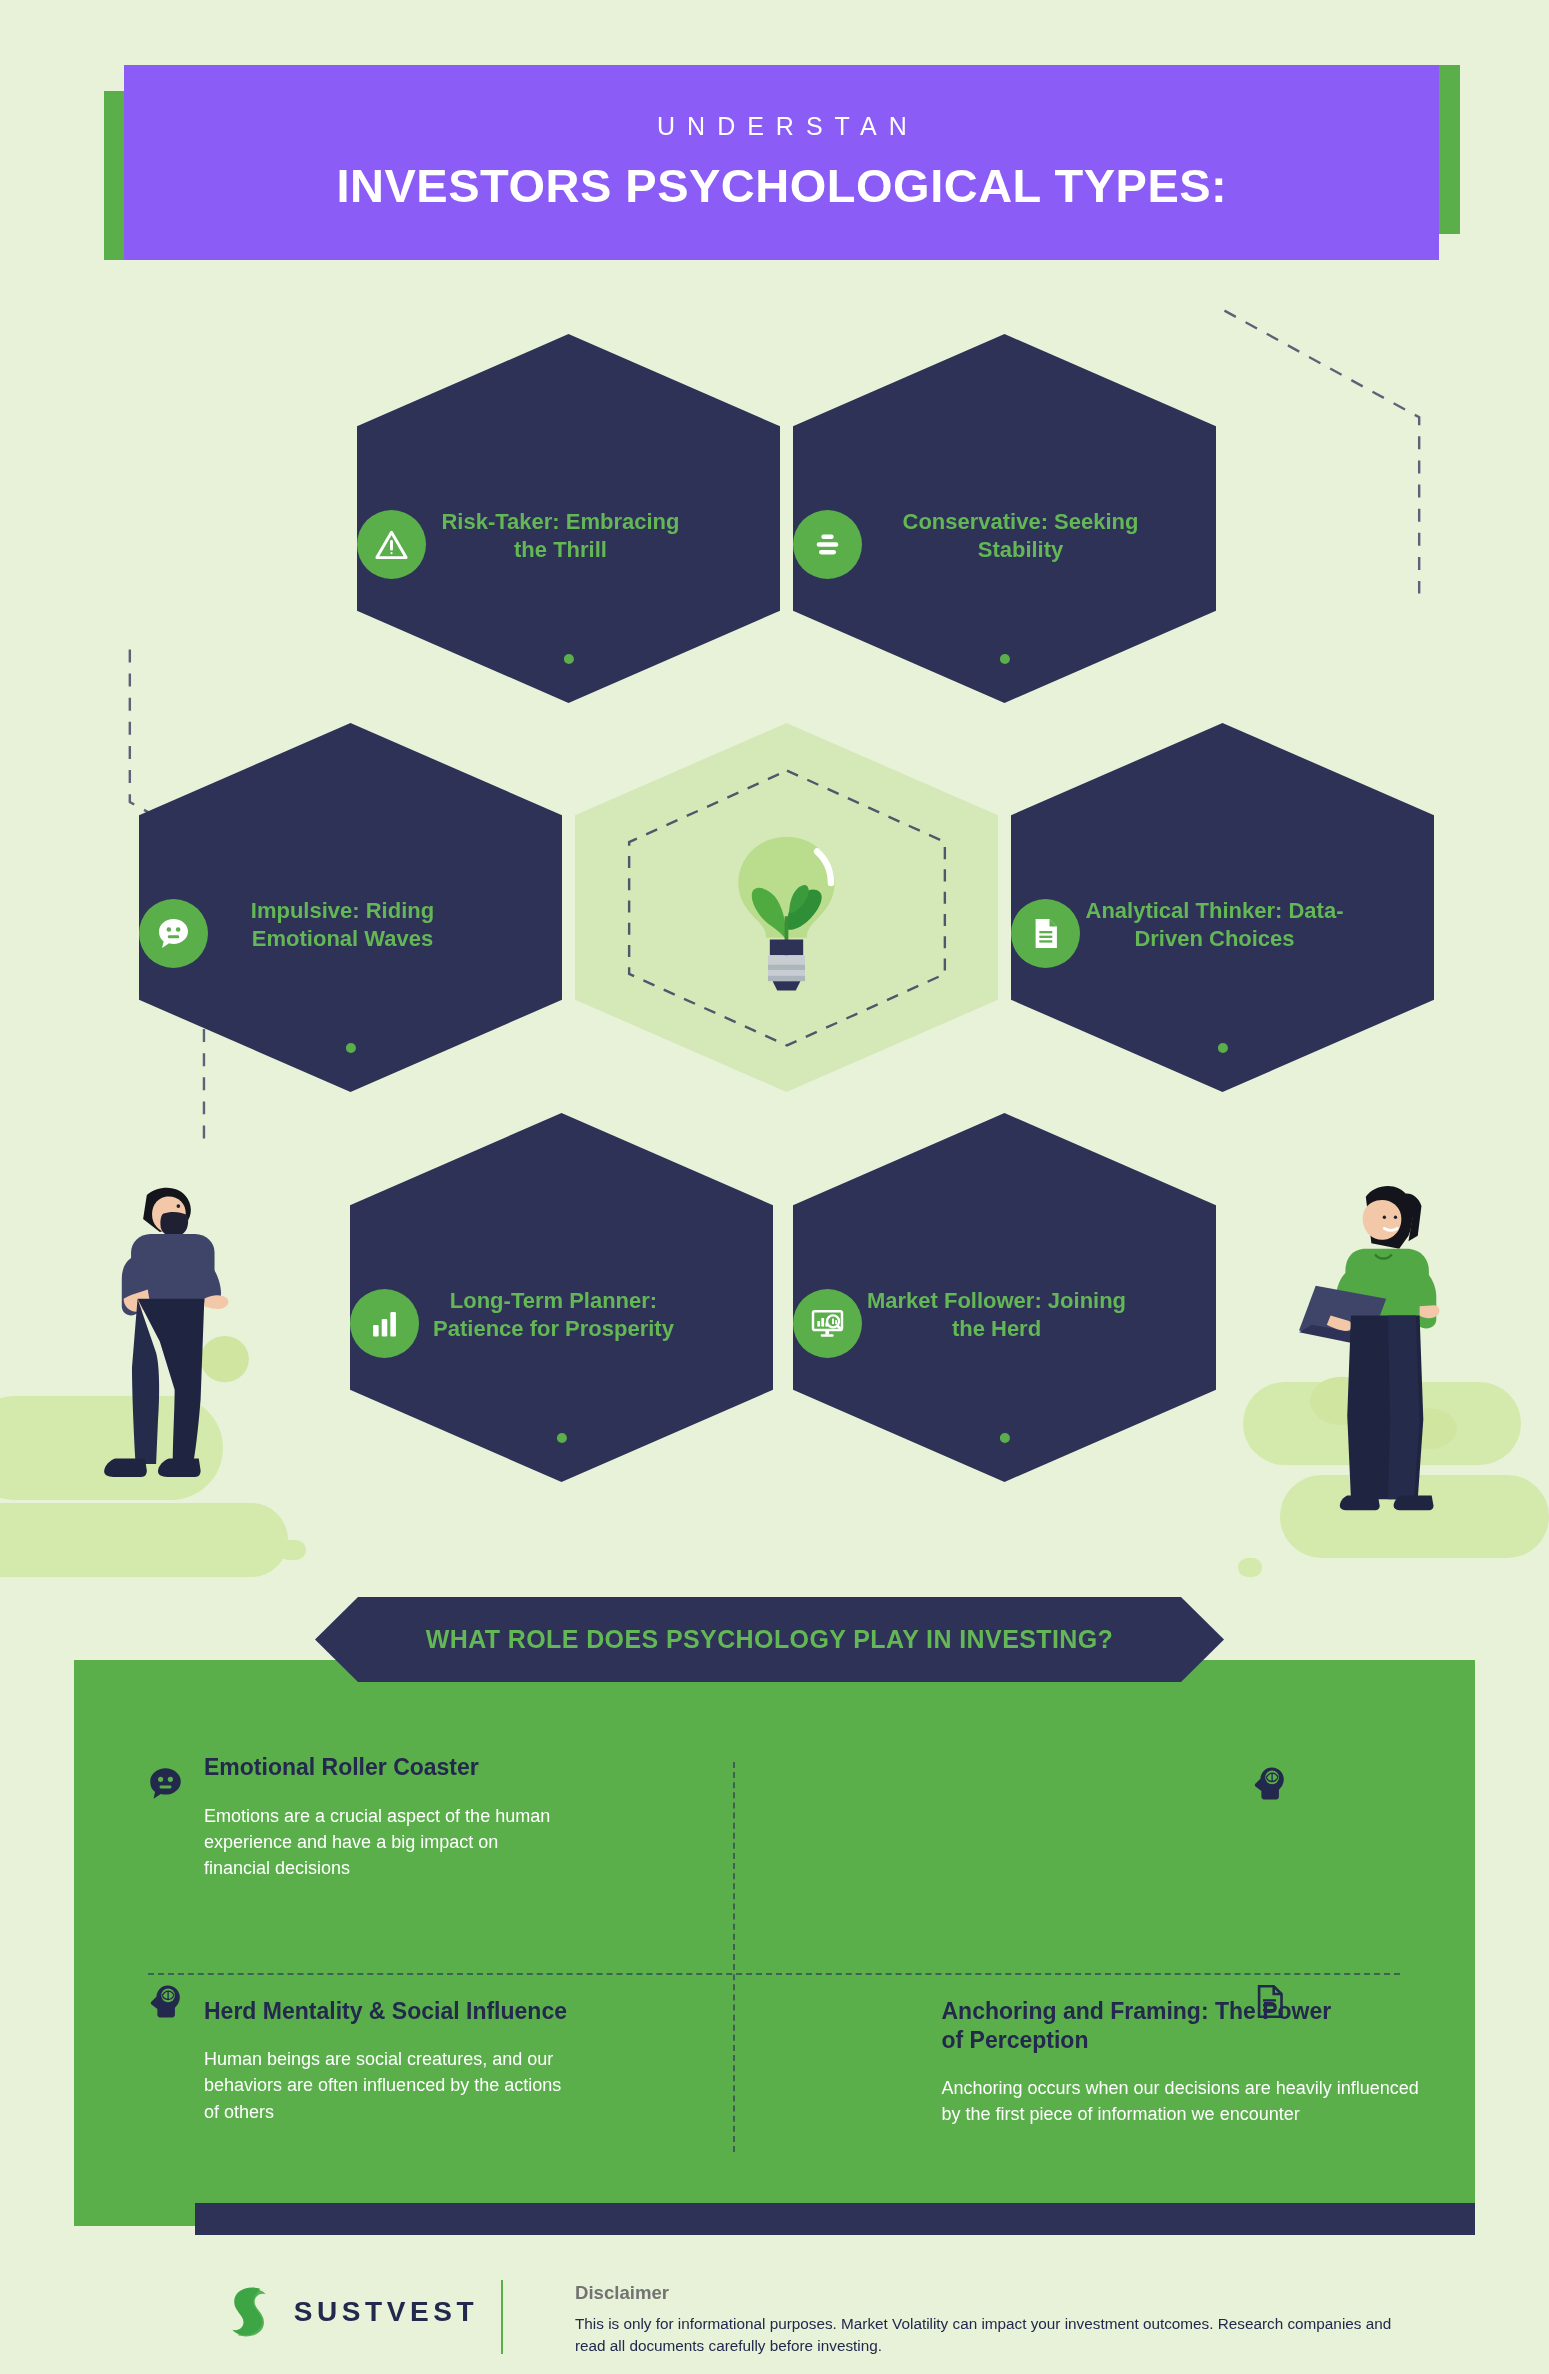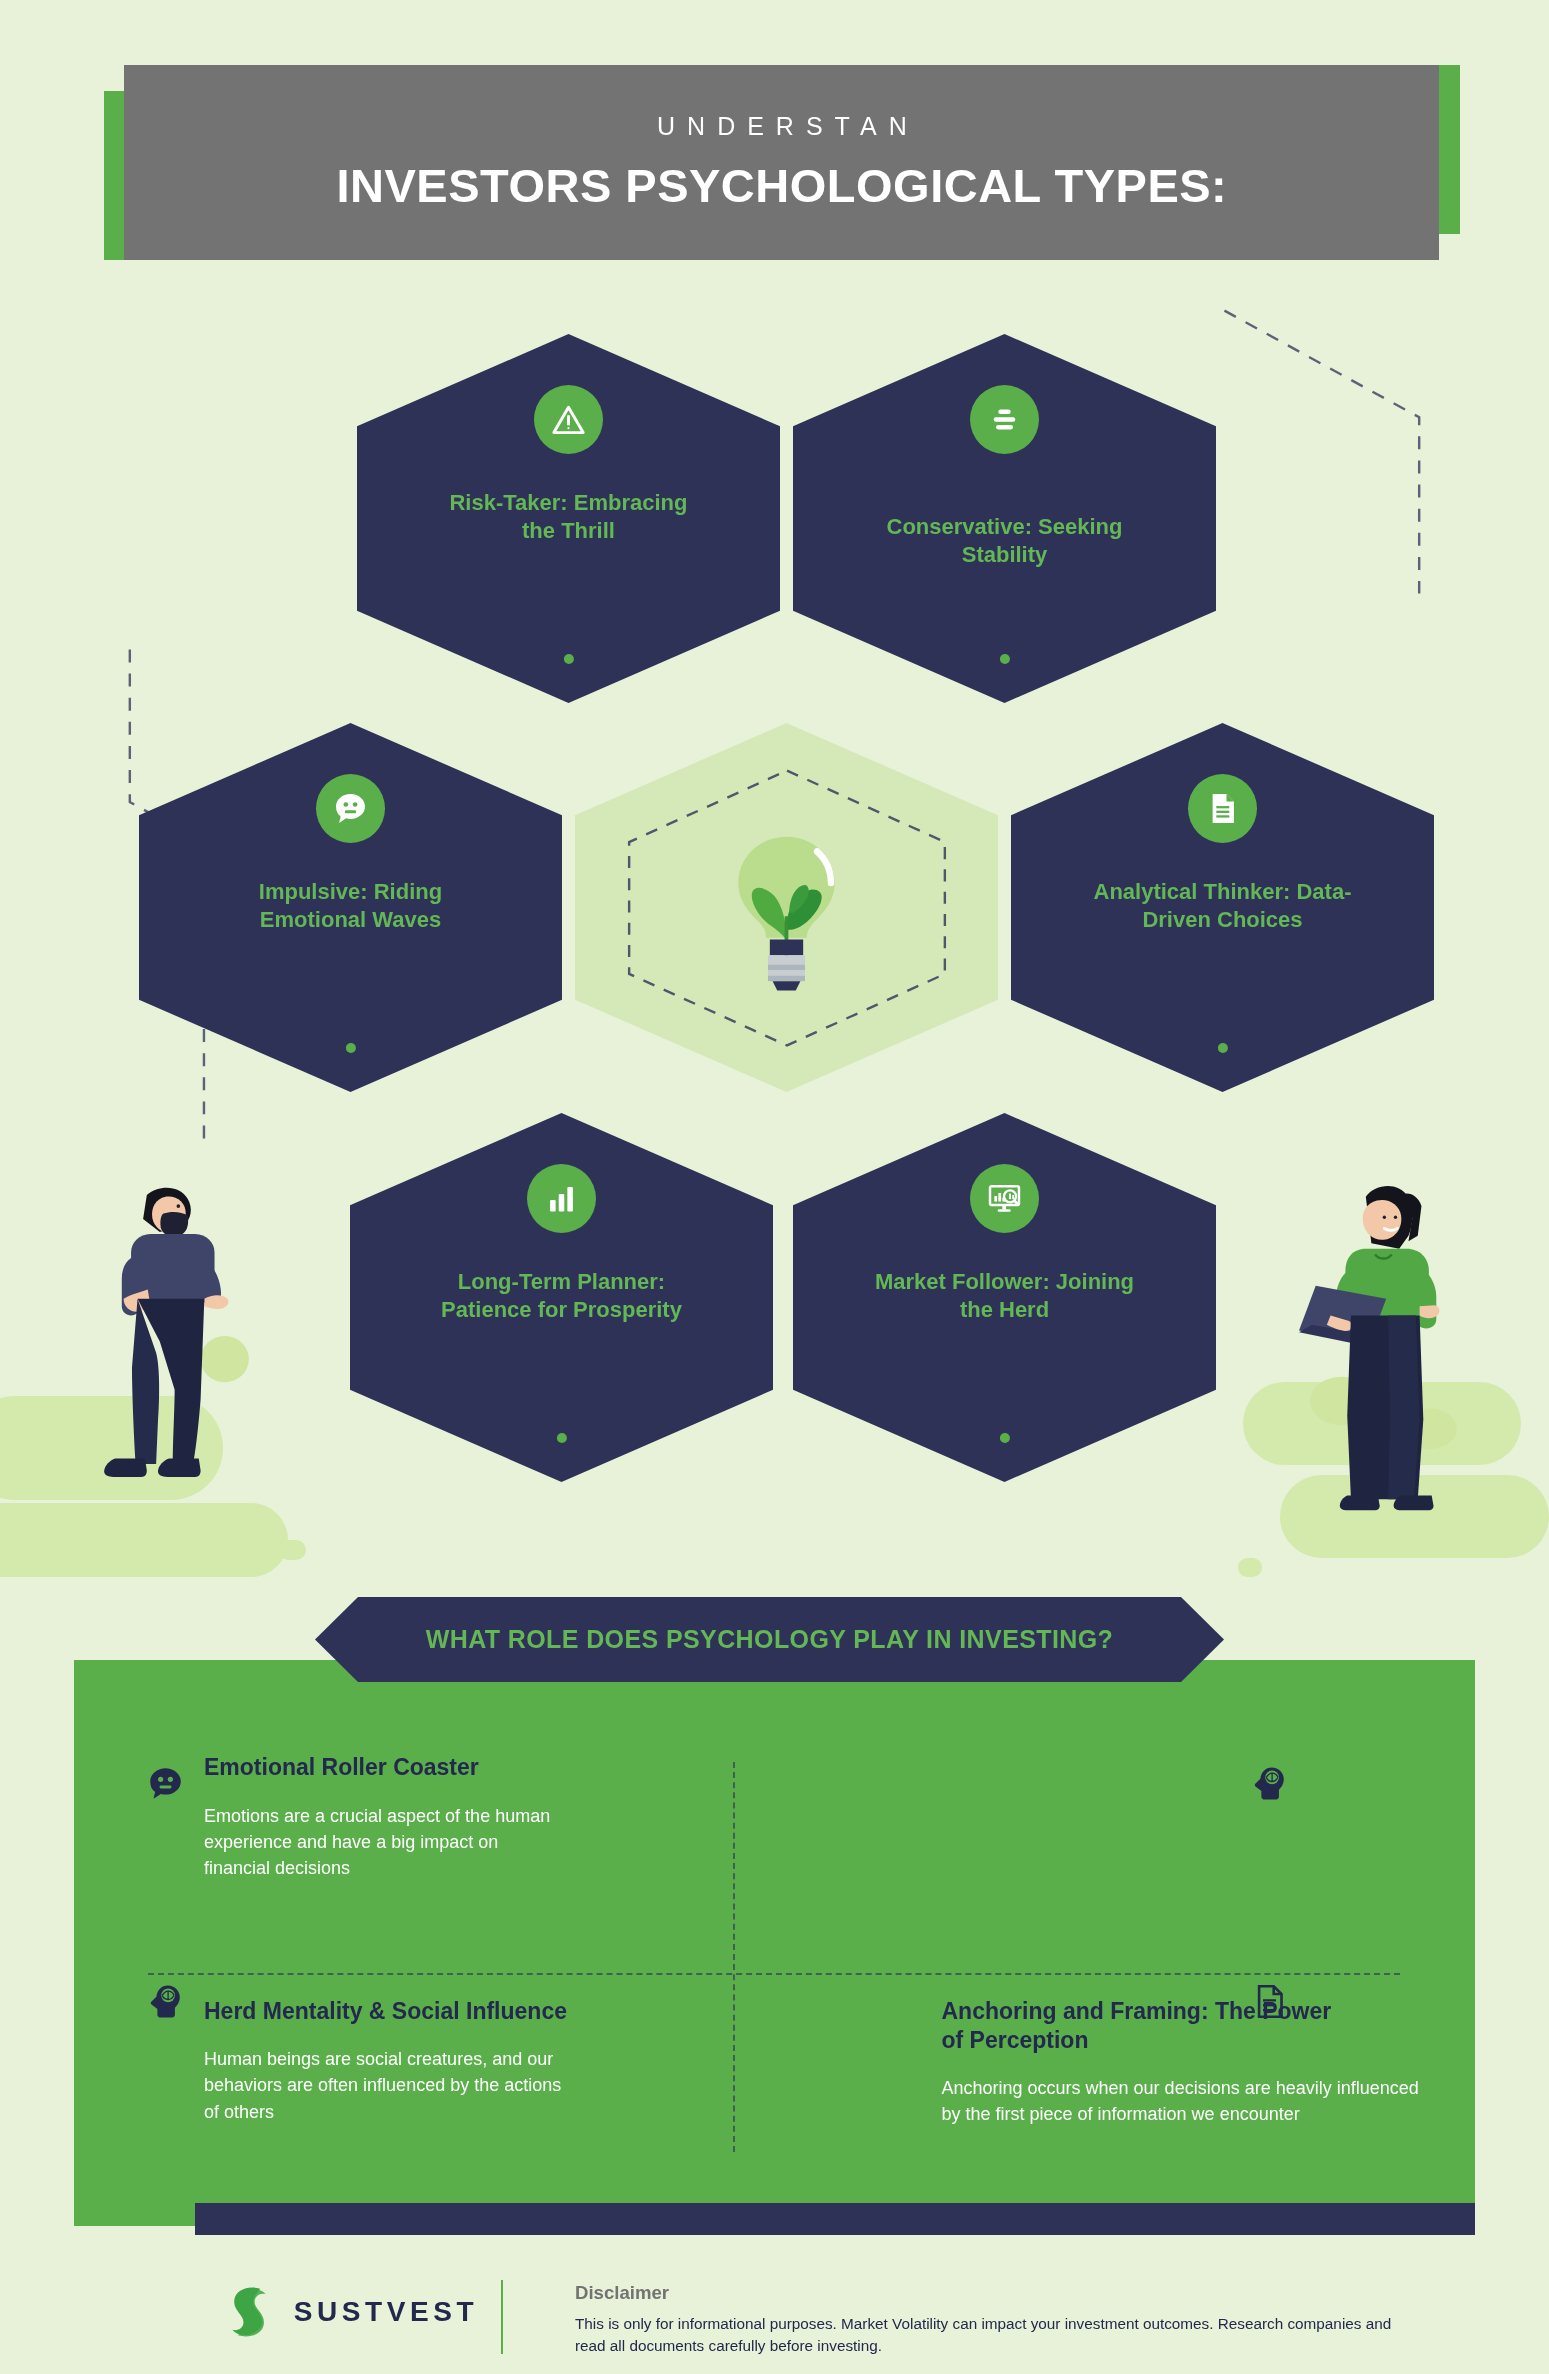--- a/index.html
+++ b/index.html
@@ -14,39 +14,39 @@
   
   .header-wrap { position: absolute; left: 104px; top: 65px; width: 1356px; height: 195px; }
   .header-notch-tl {
     position: absolute; left: 0; top: 26px; width: 33px; height: 169px; background: #5aaf4b;
   }
   .header-notch-br {
     position: absolute; right: 0; top: 0; width: 33px; height: 169px; background: #5aaf4b;
   }
   .header-band {
     position: absolute; left: 20.4px; top: 0; width: 1315px; height: 195px;
-    background: #737373;
+    background: #8b5cf6;
     display: flex; flex-direction: column; align-items: center; justify-content: center;
   }
   .kicker {
     color: #ffffff; font-size: 25px; letter-spacing: 12px; font-weight: 400;
     margin-bottom: 16.7px; text-indent: 12px;
   }
   .headline {
     color: #ffffff; font-size: 47px; font-weight: bold; letter-spacing: 0.5px;
   }
 
   
   .hexgrid { position: absolute; left: 0; top: 306px; width: 1549px; height: 1271px; }
 
   .hex {
     position: absolute; width: 423px; height: 369px;
     clip-path: polygon(50% 0%, 100% 25%, 100% 75%, 50% 100%, 0% 75%, 0% 25%);
     background: #2e3257;
-    display: flex; flex-direction: column; align-items: center;
+    display: flex; align-items: center;
   }
   .hex .icon-circle {
     width: 69px; height: 69px; border-radius: 50%; background: #5aaf4b;
     margin-top: 51px; display: flex; align-items: center; justify-content: center;
   }
   .hex .icon-circle svg { width: 37px; height: 37px; }
   .hex .hex-title {
     color: #63b755; font-size: 22px; font-weight: bold; line-height: 1.28;
     text-align: center; margin-top: 35px; width: 269px;
   }

